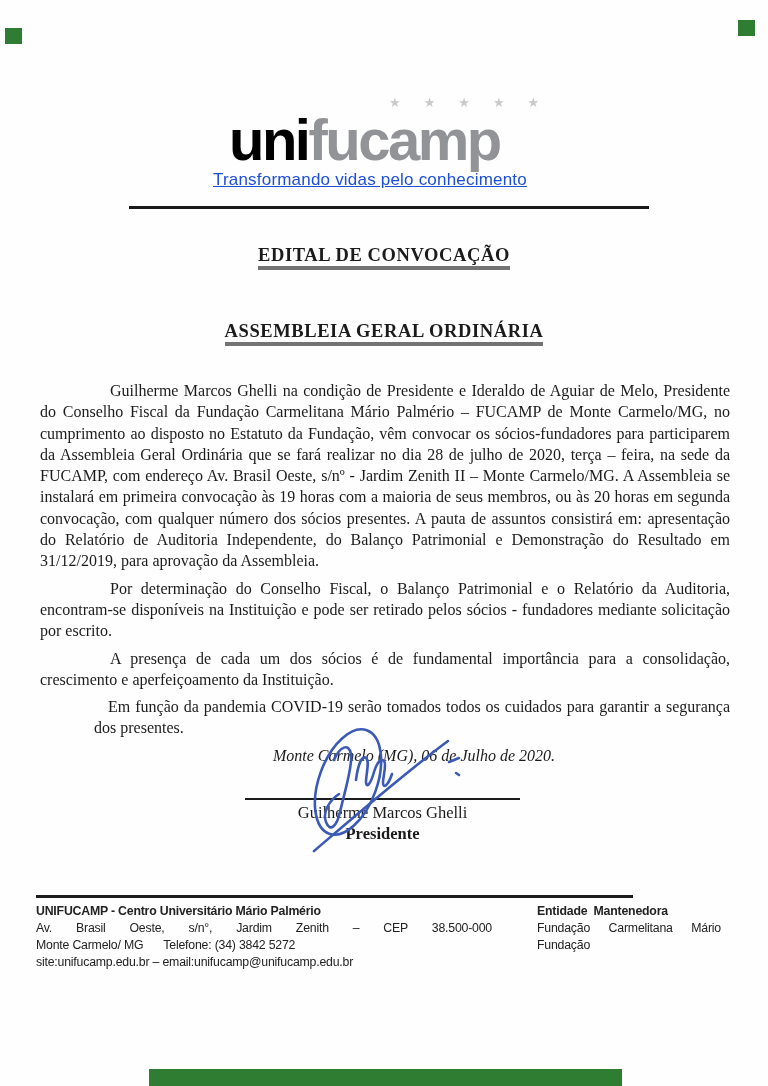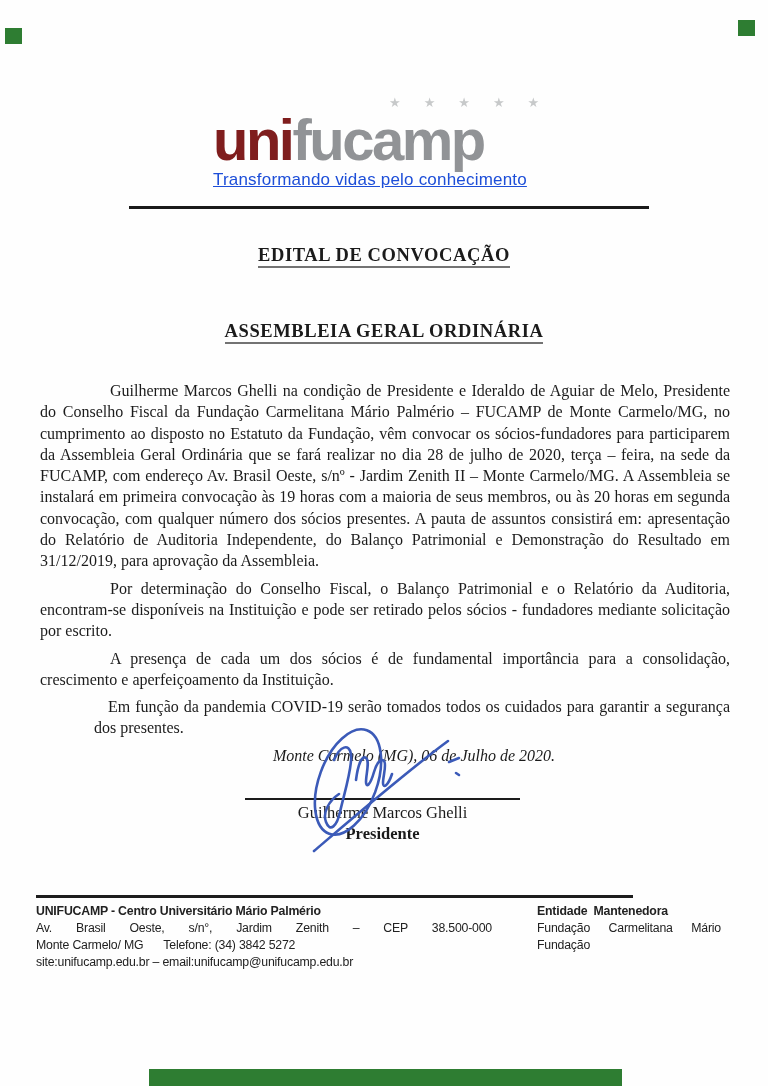--- a/index.html
+++ b/index.html
@@ -10,30 +10,30 @@
   
   .scan-mark{position:absolute;background:#2e7d32;}
   .mark-tl{left:5px;top:28px;width:17px;height:16px;}
   .mark-tr{left:738px;top:20px;width:17px;height:16px;}
   .mark-bottom{left:149px;top:1069px;width:473px;height:17px;}
 
   
   .logo{position:absolute;top:95px;left:213px;width:345px;font-family:"Liberation Sans",sans-serif;}
   .logo-stars{margin-left:176px;height:18px;font-size:13px;color:#c7c9ca;letter-spacing:23px;white-space:nowrap;}
   .logo-text{font-size:58px;font-weight:bold;letter-spacing:-2.5px;line-height:0.92;white-space:nowrap;}
-  .logo-uni{color:#7f1d1d;}
+  .logo-uni{color:#000000;margin-left:16px;}
   .logo-fucamp{color:#919396;}
   .logo-tagline{margin-top:4px;font-size:17px;color:#1d4ed8;letter-spacing:0.2px;white-space:nowrap;text-decoration:underline;}
   .top-rule{position:absolute;top:206px;left:129px;width:520px;height:3px;background:#1a1a1a;}
 
   
   .doc-title{position:absolute;left:0;width:768px;text-align:center;font-weight:bold;font-size:18.5px;letter-spacing:0.6px;}
   .t1{top:245px;}
   .t2{top:321px;}
-  .doc-title span{border-bottom:2px solid #737373;padding-bottom:1px;}
+  .doc-title span{border-bottom:4px solid #737373;padding-bottom:1px;}
 
   
   .content{position:absolute;top:374px;left:34px;width:702px;font-size:16px;line-height:21.3px;text-align:justify;}
   .content p{margin:6px;text-indent:70px;}
   .content p.quote{padding-left:54px;text-indent:14px;}
   .dateline{margin-top:11px;text-align:center;padding-right:12px;text-indent:0;font-style:italic;}
 
   
   .sig-line{position:absolute;top:798px;left:245px;width:275px;border-top:2px solid #1c1c1c;}
   .sig-name{position:absolute;top:803px;left:210px;width:345px;text-align:center;font-size:16.5px;}

